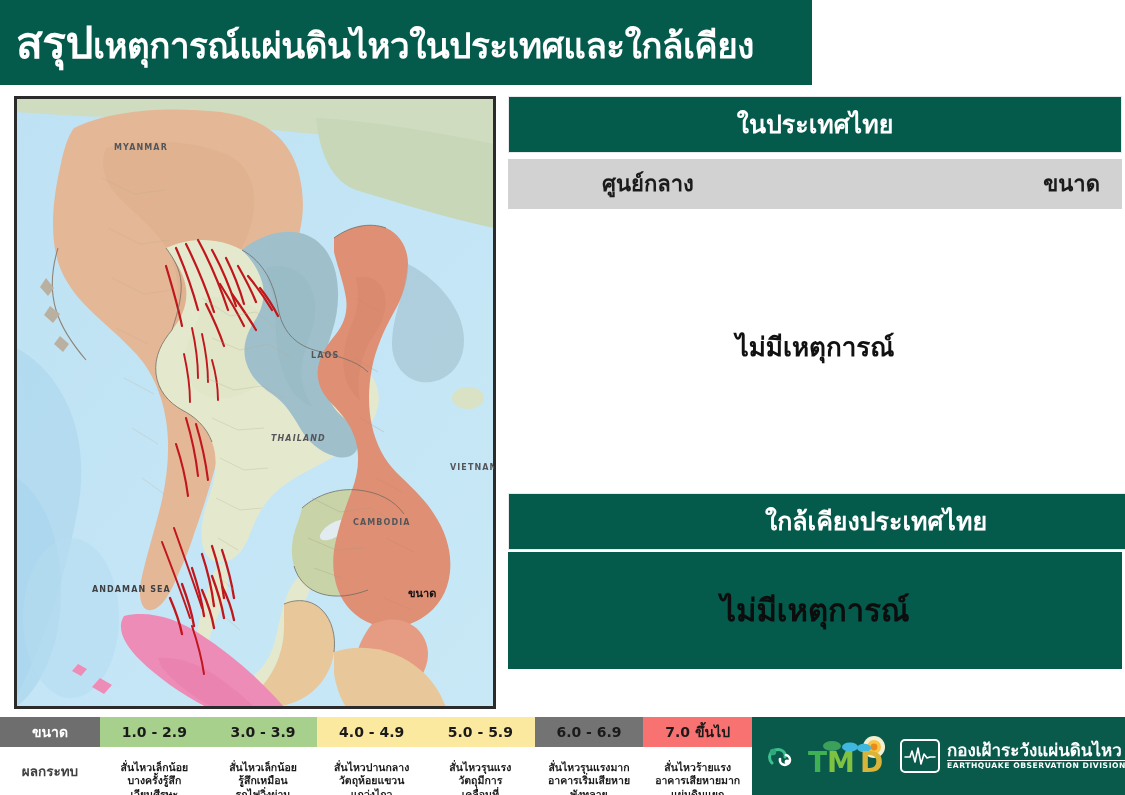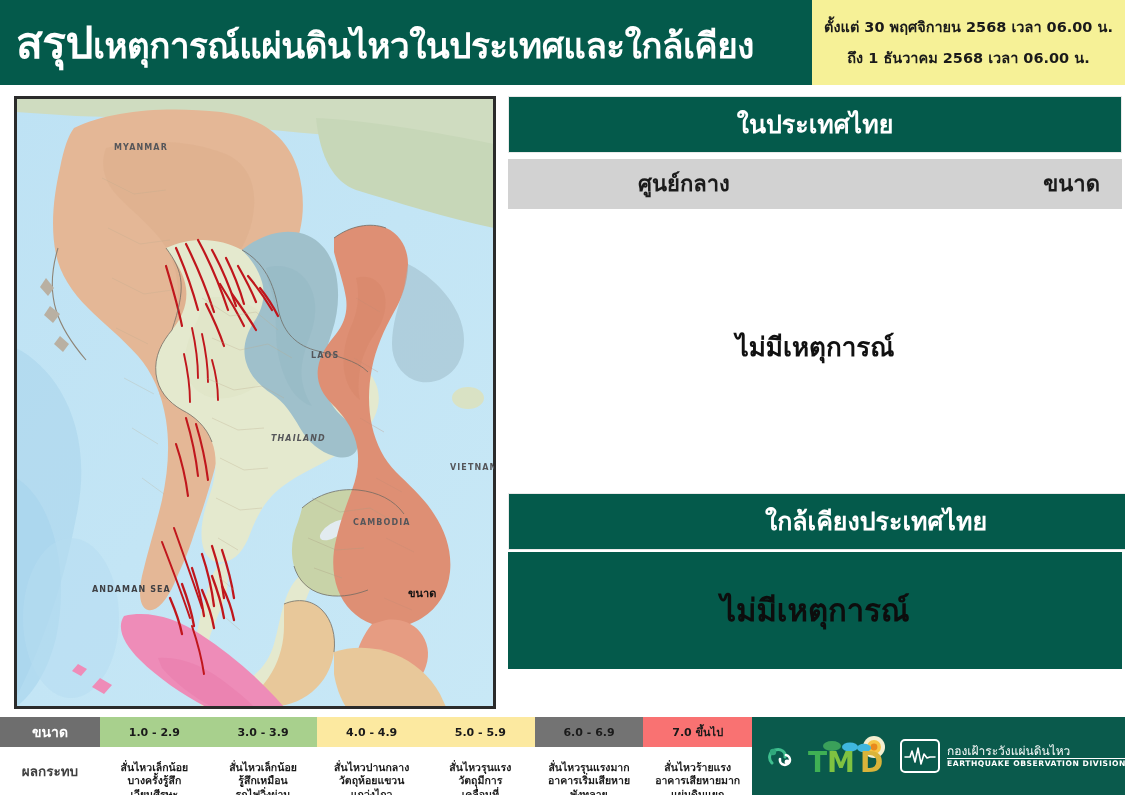--- a/index.html
+++ b/index.html
@@ -143,21 +143,21 @@
     display: flex;
     align-items: center;
     padding: 0 22px;
   }
   .colhead {
     font-size: 22px;
     font-weight: 600;
     color: #1b1b1b;
     line-height: 1;
   }
-  .colhead-center { flex: 0 0 auto; margin-left: 108px; }
+  .colhead-center { flex: 0 0 auto; margin-left: 72px; }
   .colhead-mag { margin-left: auto; }
 
   .domestic-body {
     position: absolute;
     top: 113px; left: 0;
     width: 614px;
     height: 275px;
     display: flex;
     align-items: center;
     justify-content: center;
@@ -239,21 +239,21 @@
     background: #ffffff;
     color: #404040;
     font-size: 13.5px;
     font-weight: 700;
   }
   .lg-cell {
     flex: 1 1 0;
     display: flex;
     align-items: center;
     justify-content: center;
-    font-size: 11px;
+    font-size: 14px;
     font-weight: 700;
     color: #1a1a1a;
   }
   .lg-cell-eff {
     flex: 1 1 0;
     display: flex;
     flex-direction: column;
     align-items: center;
     justify-content: center;
     background: #ffffff;
@@ -297,22 +297,22 @@
     align-items: center;
     justify-content: center;
   }
   .eod-text {
     display: flex;
     flex-direction: column;
     gap: 1px;
   }
   .eod-thai {
     color: #ffffff;
-    font-size: 12px;
-    font-weight: 400;
+    font-size: 17px;
+    font-weight: 700;
     line-height: 1;
     white-space: nowrap;
   }
   .eod-rule {
     width: 100%;
     height: 1px;
     background: #ffffff;
   }
   .eod-eng {
     color: #ffffff;
@@ -324,24 +324,20 @@
   }
 </style>
 </head>
 <body>
 
 <div id="page">
 
   <div class="header">
     <div class="header-title-band">
       <div class="title-text"><span class="title-big">สรุป</span><span class="title-rest">เหตุการณ์แผ่นดินไหวในประเทศและใกล้เคียง</span></div>
-    </div>
-    <div class="header-date-band">
-      <div class="date-line">ตั้งแต่ 30 พฤศจิกายน 2568 เวลา 06.00 น.</div>
-      <div class="date-line">ถึง 1 ธันวาคม 2568 เวลา 06.00 น.</div>
     </div>
   </div>
 
   <div class="map-frame">
     <svg class="map-canvas" viewBox="0 0 478 609" preserveAspectRatio="none">
       <defs>
         <linearGradient id="seaGrad" x1="0" y1="0" x2="1" y2="1">
           <stop offset="0%" stop-color="#BEE2F4"></stop>
           <stop offset="100%" stop-color="#C8E8F6"></stop>
         </linearGradient>

